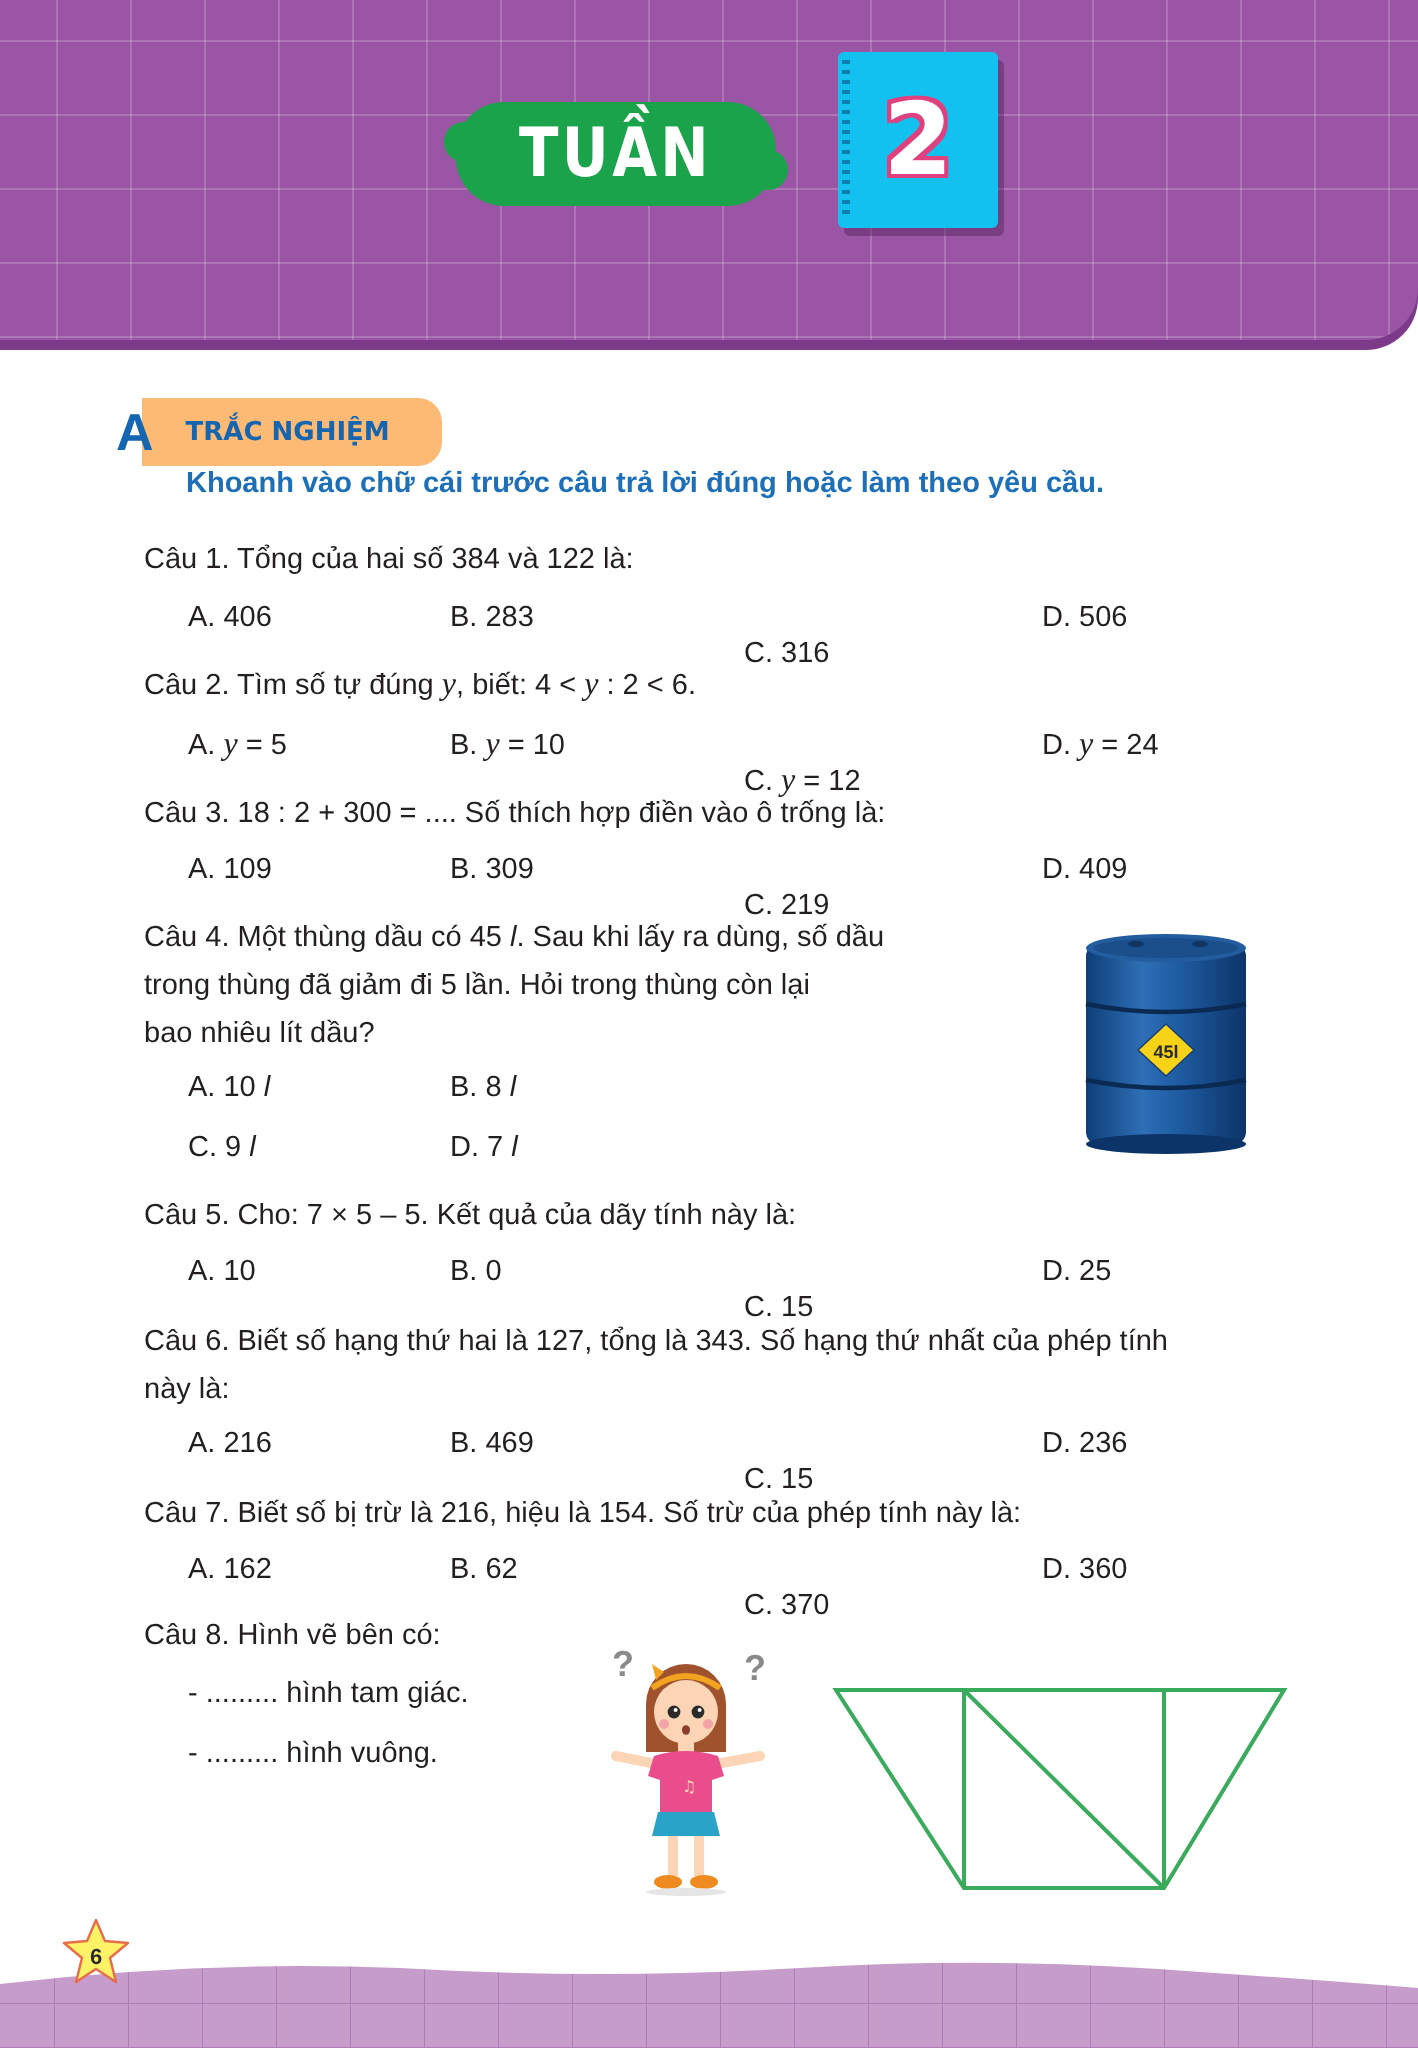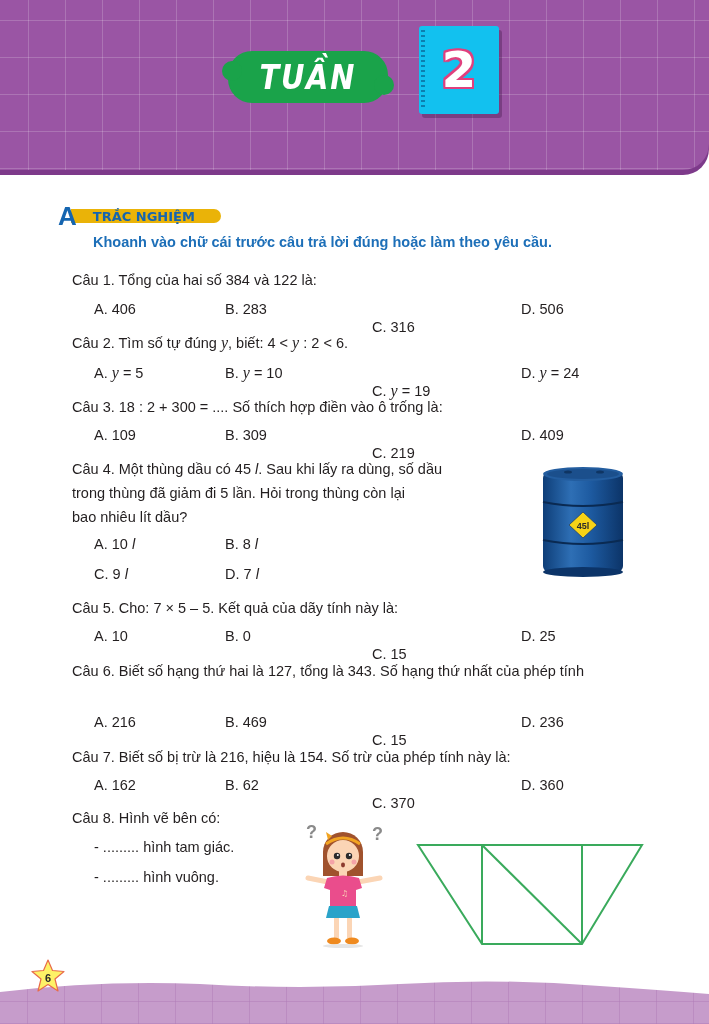--- a/index.html
+++ b/index.html
@@ -14,21 +14,21 @@
       linear-gradient(rgba(255,255,255,0.18) 1px, transparent 1px),
       linear-gradient(90deg, rgba(255,255,255,0.18) 1px, transparent 1px);
     background-size: 37px 37px;
     background-position: 28px 20px;
     border-bottom-right-radius: 26px;
     box-shadow: 0 5px 0 #7d3a8a;
   }
   .tuan-badge {
     position: absolute; left: 228px; top: 51px; width: 160px; height: 52px;
     background: #1aa34a; border-radius: 24px;
-    display: flex; align-items: center; justify-content: center; font-style: italic;
+    display: flex; align-items: center; justify-content: center;
   }
   .tuan-badge::before, .tuan-badge::after {
     content: ""; position: absolute; width: 20px; height: 20px; background: #1aa34a; border-radius: 50%;
   }
   .tuan-badge::before { left: -6px; top: 10px; }
   .tuan-badge::after { right: -6px; bottom: 8px; }
   .tuan-text {
     font-family: "DejaVu Sans", sans-serif; font-weight: bold; font-size: 34px;
     color: #ffffff; letter-spacing: 2px; position: relative; z-index: 1;
     transform: scaleX(0.85);
@@ -57,21 +57,21 @@
   .rating-label { font-size: 12px; font-weight: bold; color: #3a2b1c; transform: scaleX(0.82); transform-origin: right center; white-space: nowrap; }
   .rating-circle { width: 18px; height: 18px; border-radius: 50%; background: #fff; border: 1.5px solid #c0612d; }
 
   
   .section-a { position: absolute; left: 58px; top: 204px; height: 24px; display: flex; align-items: center; }
   .section-letter {
     font-size: 26px; font-weight: bold; color: #1565b0; position: relative; z-index: 2; line-height: 1;
     font-family: "Liberation Sans", sans-serif;
   }
   .section-pill {
-    margin-left: -6px; height: 14px; width: 150px; background: #eab308;
+    margin-left: -6px; height: 34px; width: 150px; background: #fdba74;
     border-radius: 0 12px 12px 0; display: flex; align-items: center; padding-left: 22px;
     font-size: 13px; font-weight: bold; color: #1565b0;
   }
   .instruction {
     position: absolute; left: 93px; top: 234px; font-size: 14.5px; font-weight: bold; color: #1d6fb8;
     font-family: "Liberation Sans", sans-serif;
   }
 
   
   .q { position: absolute; left: 72px; font-size: 14.5px; color: #231f20; font-family: "Liberation Sans", sans-serif; line-height: 24px; }
@@ -126,21 +126,21 @@
 <div class="q" style="top:331px">
   <b>Câu 2.</b>
   <span>Tìm số tự đúng</span>
   <span class="math">y</span><span>, biết: 4 &lt;</span>
   <span class="math">y</span>
   <span>: 2 &lt; 6.</span>
 </div>
 <div class="opts" style="top:364px">
   <span class="opt a"><span>A.</span> <span class="math">y</span> <span>= 5</span></span>
   <span class="opt b"><span>B.</span> <span class="math">y</span> <span>= 10</span></span>
-  <span class="opt c"><span>C.</span> <span class="math">y</span> <span>= 19</span></span>
+  <span class="opt c"><span>C.</span> <span class="math">y</span> <span>= 12</span></span>
   <span class="opt d"><span>D.</span> <span class="math">y</span> <span>= 24</span></span>
 </div>
 
 <div class="q" style="top:395px">
   <b>Câu 3.</b>
   <span>18 : 2 + 300 = .... Số thích hợp điền vào ô trống là:</span>
 </div>
 <div class="opts" style="top:427px">
   <span class="opt a">A. 109</span>
   <span class="opt b">B. 309</span>
@@ -196,20 +196,21 @@
   <span class="opt b">B. 0</span>
   <span class="opt c">C. 15</span>
   <span class="opt d">D. 25</span>
 </div>
 
 <div class="q" style="top:659px; width:600px">
   <div>
     <b>Câu 6.</b>
     <span>Biết số hạng thứ hai là 127, tổng là 343. Số hạng thứ nhất của phép tính</span>
   </div>
+  <div>này là:</div>
 </div>
 <div class="opts" style="top:714px">
   <span class="opt a">A. 216</span>
   <span class="opt b">B. 469</span>
   <span class="opt c">C. 15</span>
   <span class="opt d">D. 236</span>
 </div>
 
 <div class="q" style="top:745px">
   <b>Câu 7.</b>

